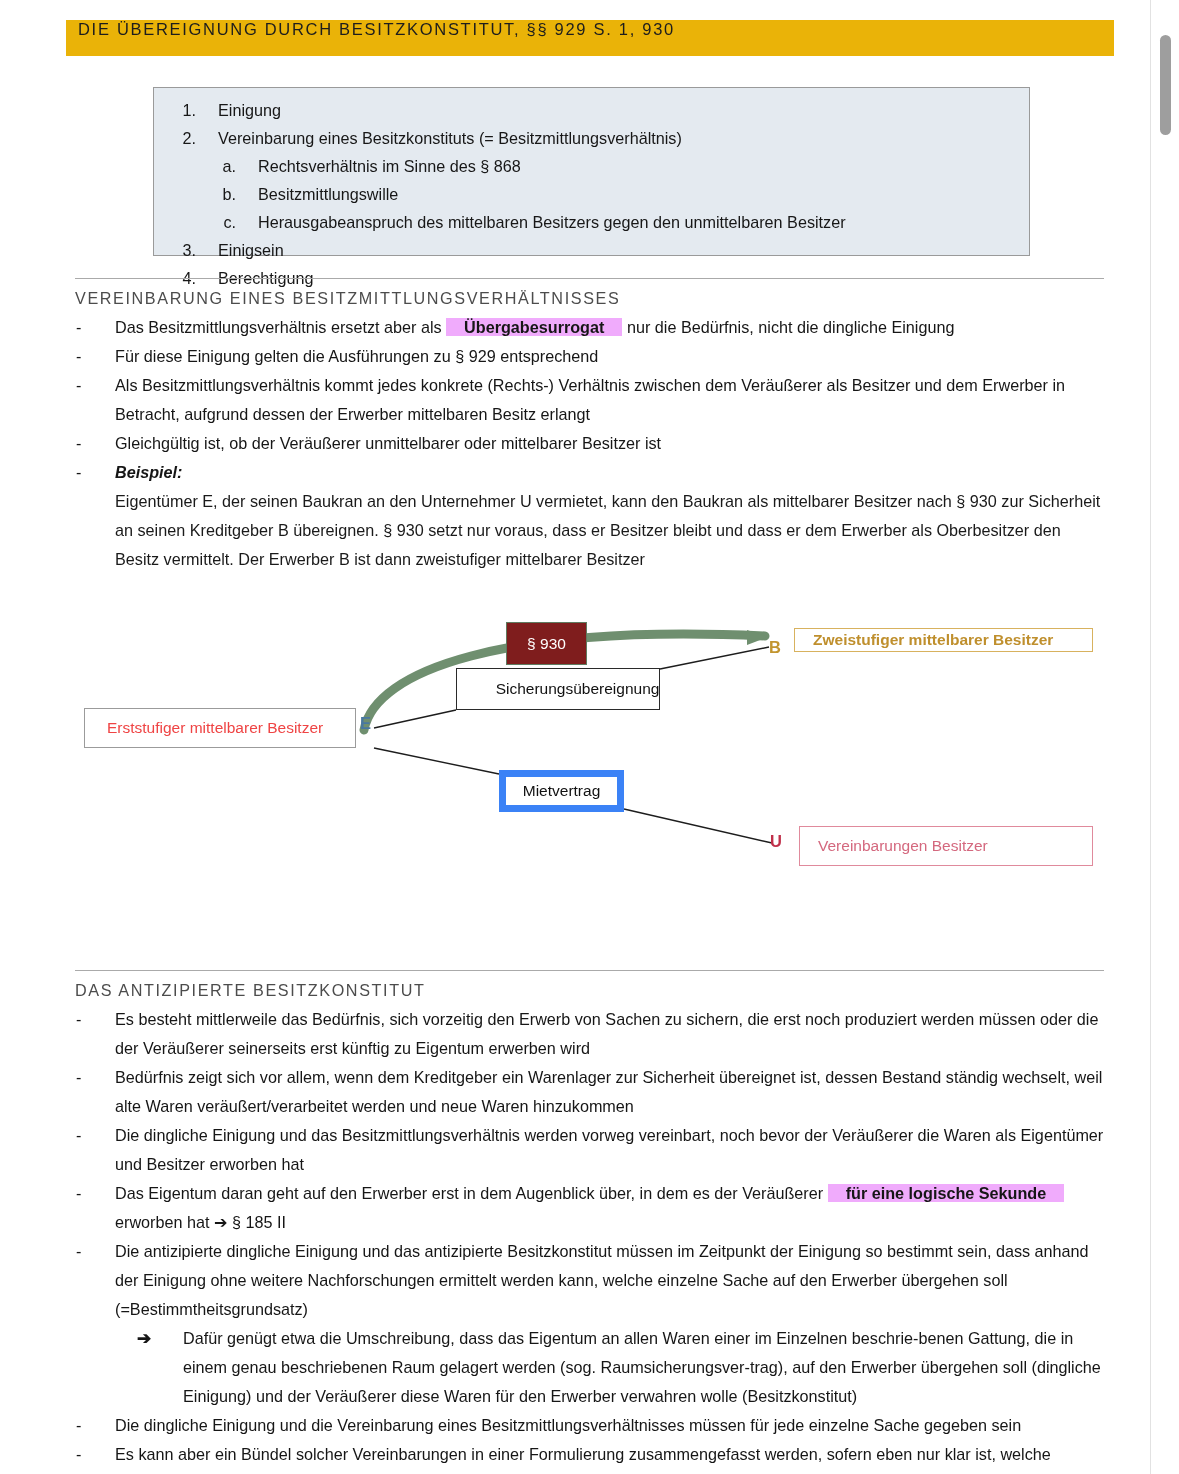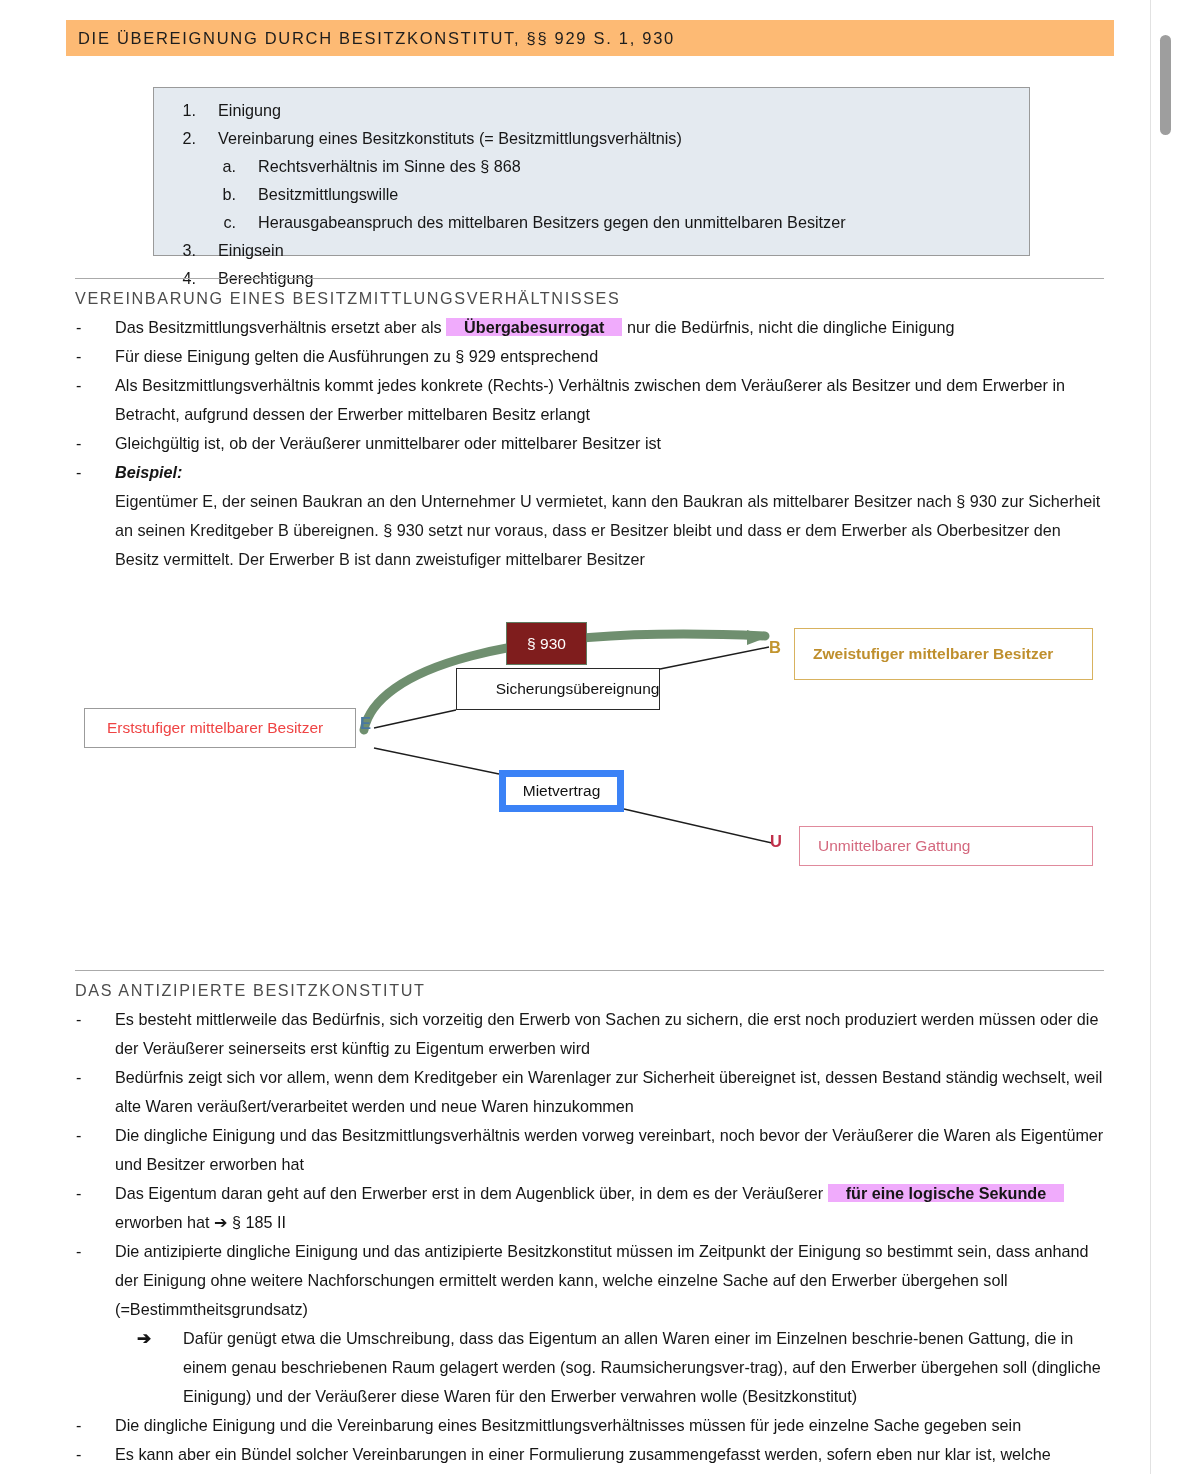--- a/index.html
+++ b/index.html
@@ -26,23 +26,22 @@
     padding: 0;
   }
 
   
   .title-banner {
     position: absolute;
     left: 66px;
     top: 20px;
     width: 1048px;
     height: 36px;
-    background: #fdba74;
+    background: #eab308;
     display: flex;
-    align-items: center;
   }
   .title-banner .title-text {
     font-size: 16.5px;
     letter-spacing: 1.7px;
     color: #1d1d1d;
     font-weight: 400;
     padding-left: 12px;
     white-space: nowrap;
   }
 
@@ -172,21 +171,21 @@
     color: #111111;
     justify-content: center;
   }
   .lbl-B {
     position: absolute;
     left: 694px; top: 38px;
     font-size: 16.5px; font-weight: bold;
     color: #c2952f;
   }
   .box-B {
-    left: 719px; top: 28px; width: 299px; height: 52px;
+    left: 719px; top: 28px; width: 299px; height: 24px;
     border: 1.5px solid #d8b25e;
     color: #bf8f2d;
     font-weight: bold;
     padding-left: 18px;
   }
   .lbl-U {
     position: absolute;
     left: 695px; top: 232px;
     font-size: 16.5px; font-weight: bold;
     color: #c0304a;
@@ -317,21 +316,21 @@
       <span>Mietvertrag</span>
     </div>
 
     <div class="lbl-B">B</div>
     <div class="dbox box-B">
       <span>Zweistufiger mittelbarer Besitzer</span>
     </div>
 
     <div class="lbl-U">U</div>
     <div class="dbox box-U">
-      <span>Unmittelbarer Gattung</span>
+      <span>Vereinbarungen Besitzer</span>
     </div>
   </div>
 
   <div class="section" style="top:970px;">
     <div class="sec-rule"></div>
     <div class="sec-heading">DAS ANTIZIPIERTE BESITZKONSTITUT</div>
 
     <div class="bullet">
       <span class="bt dash">-</span>
       <span class="bbody">Es besteht mittlerweile das Bedürfnis, sich vorzeitig den Erwerb von Sachen zu sichern, die erst noch produziert werden müssen oder die der Veräußerer seinerseits erst künftig zu Eigentum erwerben wird</span>

